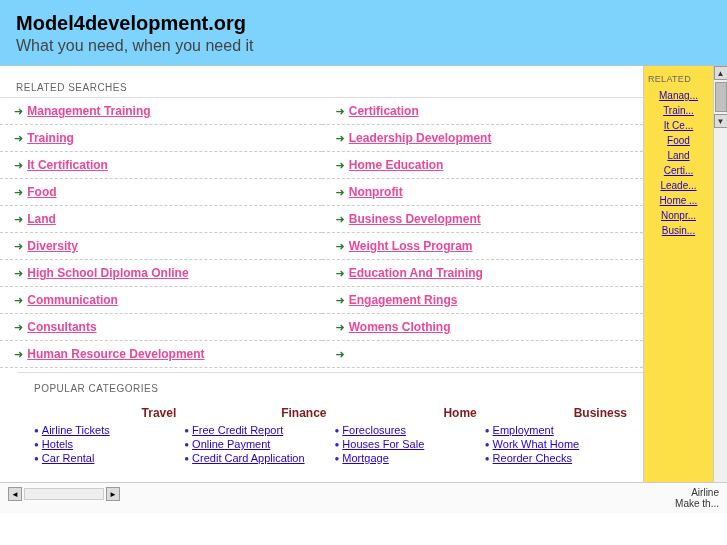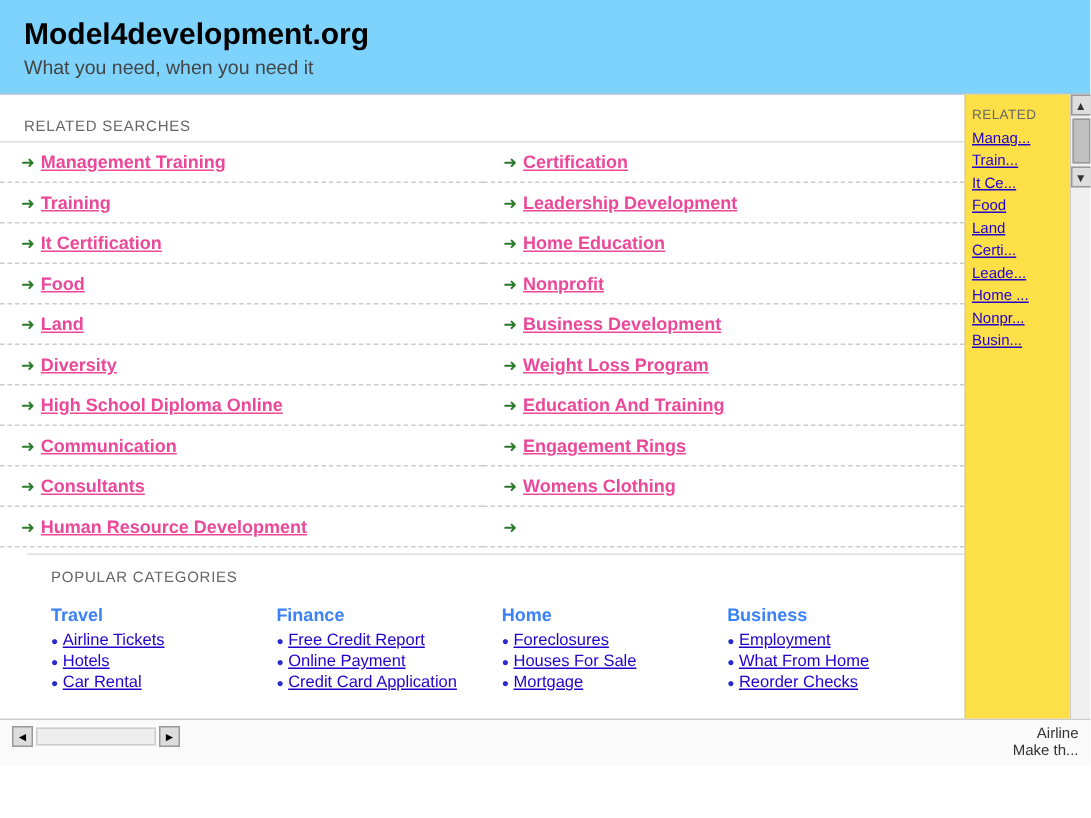--- a/index.html
+++ b/index.html
@@ -14,21 +14,21 @@
       background: #7dd3fc;
       padding: 12px 16px 10px 16px;
       border-bottom: 1px solid #b0c4d8;
     }
     #header h1 {
       font-size: 20px;
       font-weight: bold;
       color: #000;
     }
     #header p {
-      font-size: 13px;
+      font-size: 16px;
       color: #444;
       margin-top: 2px;
     }
 
     #main-wrapper {
       display: flex;
     }
 
     #content {
       flex: 1;
@@ -90,22 +90,23 @@
     .popular-grid {
       display: grid;
       grid-template-columns: repeat(4, 1fr);
       gap: 8px;
       margin-top: 8px;
     }
 
     .popular-col h4 {
       font-size: 12px;
       font-weight: bold;
-      color: #3b82f6;
+      color: #7f1d1d;
       margin-bottom: 4px;
+      text-align: right;
     }
 
     .popular-col ul {
       list-style: none;
       padding: 0;
     }
 
     .popular-col ul li {
       display: flex;
       align-items: center;
@@ -136,20 +137,21 @@
     .right-link {
       font-size: 10px;
       color: #2200cc;
       text-decoration: underline;
       display: block;
       margin-bottom: 4px;
       cursor: pointer;
       white-space: nowrap;
       overflow: hidden;
       text-overflow: ellipsis;
+      text-align: center;
     }
 
     .scrollbar-area {
       width: 14px;
       background: #f0f0f0;
       border-left: 1px solid #ccc;
       display: flex;
       flex-direction: column;
       align-items: center;
     }
@@ -365,21 +367,21 @@
           </div>
           <div class="popular-col">
             <h4>Business</h4>
             <ul>
               <li>
                 <span class="bullet-dot">●</span>
                 <a>Employment</a>
               </li>
               <li>
                 <span class="bullet-dot">●</span>
-                <a>What From Home</a>
+                <a>Work What Home</a>
               </li>
               <li>
                 <span class="bullet-dot">●</span>
                 <a>Reorder Checks</a>
               </li>
             </ul>
           </div>
         </div>
     </div>
   </div>

